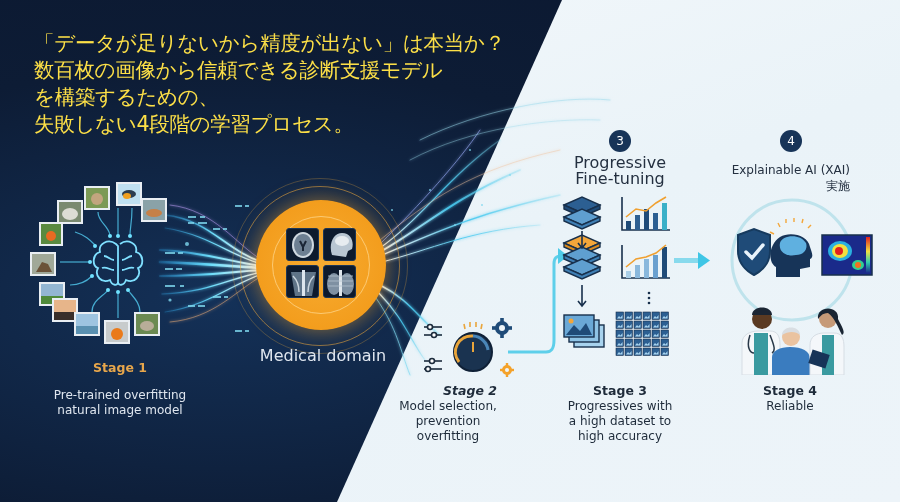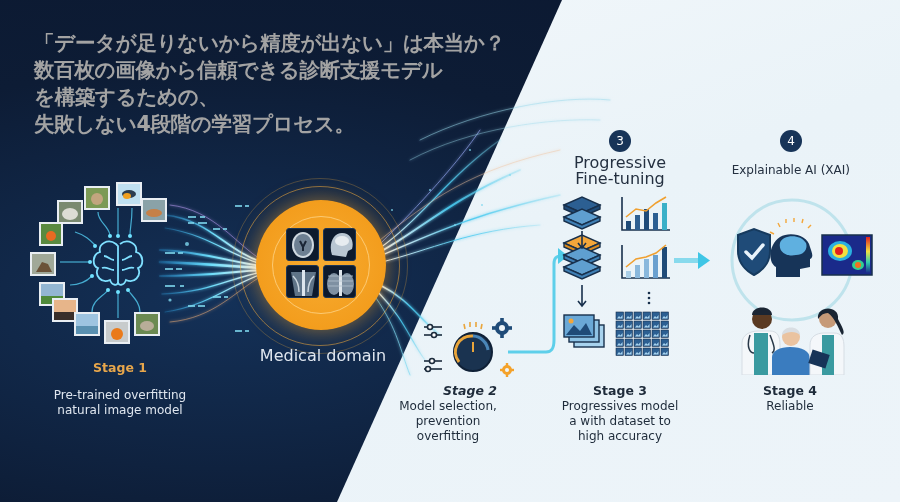--- a/index.html
+++ b/index.html
@@ -5,21 +5,21 @@
   * { box-sizing: border-box; margin: 0; padding: 0; }
   html, body { width: 900px; height: 502px; overflow: hidden; }
   body { position: relative; font-family: "DejaVu Sans", "Liberation Sans", sans-serif; background: #0e1d36; }
 
   .bg-dark { position: absolute; inset: 0; background: radial-gradient(ellipse at 25% 60%, #143158 0%, #0d1c35 55%, #0b1830 100%); }
   .bg-light { position: absolute; inset: 0; background: linear-gradient(160deg, #f4f8fb 0%, #eaf3f8 50%, #edf4f9 100%);
     clip-path: polygon(562px 0, 900px 0, 900px 502px, 337px 502px); }
 
   .flows { position: absolute; inset: 0; pointer-events: none; }
 
-  .headline { position: absolute; left: 34px; top: 30px; color: #a3a3a3; font-weight: bold; font-size: 20.5px; line-height: 27px; letter-spacing: -0.3px; }
+  .headline { position: absolute; left: 34px; top: 30px; color: #fde047; font-weight: normal; font-size: 20.5px; line-height: 27px; letter-spacing: -0.3px; }
   .headline div { white-space: nowrap; }
 
   
   .ring-photos { position: absolute; left: 0; top: 0; width: 900px; height: 502px; }
 
   .stage-label { position: absolute; text-align: center; font-size: 12.5px; font-weight: bold; }
   .stage-desc { position: absolute; text-align: center; font-size: 12px; line-height: 15px; }
 
   .s1-label { left: 60px; top: 360px; width: 120px; color: #e7a64b; }
   .s1-desc { left: 40px; top: 388px; width: 160px; color: #dfe6ef; }
@@ -431,33 +431,34 @@
       <rect x="83" y="153" width="7.5" height="7.5" fill="#2c5f92" stroke="#18304c" stroke-width="0.6"></rect>
       <path d="M84 159.5 L86 157 L87.5 158.5 L89.5 156 L89.5 159.5 Z" fill="#a8d3ee"></path>
       <rect x="92" y="153" width="7.5" height="7.5" fill="#2c5f92" stroke="#18304c" stroke-width="0.6"></rect>
       <path d="M93 159.5 L95 157 L96.5 158.5 L98.5 156 L98.5 159.5 Z" fill="#a8d3ee"></path>
       <rect x="101" y="153" width="7.5" height="7.5" fill="#2c5f92" stroke="#18304c" stroke-width="0.6"></rect>
       <path d="M102 159.5 L104 157 L105.5 158.5 L107.5 156 L107.5 159.5 Z" fill="#a8d3ee"></path>
     </g>
 </svg>
 <div class="stage-label s3-label">Stage 3</div>
 <div class="stage-desc s3-desc">
-  <div>Progressives model</div>
-  <div>a with dataset to</div>
+  <div>Progressives with</div>
+  <div>a high dataset to</div>
   <div>high accuracy</div>
 </div>
 
 <svg style="position:absolute;left:674px;top:250px;" width="40" height="20">
   <rect x="0" y="8" width="26" height="5" fill="#6fd3ea" opacity="0.8"></rect>
   <path d="M24 2 L 36 10.5 L 24 19 Z" fill="#3fc6e6"></path>
 </svg>
 
 <div class="num-badge s4-num">4</div>
 <div class="s4-title">
   <div>Explainable AI (XAI)</div>
+  <div>実施</div>
 </div>
 <svg style="position:absolute;left:710px;top:195px;" width="180" height="180">
   <circle cx="82" cy="65" r="60" stroke="#bfe3ec" stroke-width="3" fill="none"></circle>
   <g>
     <path d="M28 40 L 44 34 L 60 40 L 60 56 C 60 68, 52 76, 44 80 C 36 76, 28 68, 28 56 Z" fill="#1f4b78" stroke="#163a5e" stroke-width="2"></path>
     <path d="M36 57 L 42 63 L 53 50" stroke="#e9f3fb" stroke-width="3.5" fill="none" stroke-linecap="round"></path>
   </g>
   <g>
     <g stroke="#f3a63a" stroke-width="1.4">
         <line x1="70" y1="32" x2="68" y2="28"></line>

